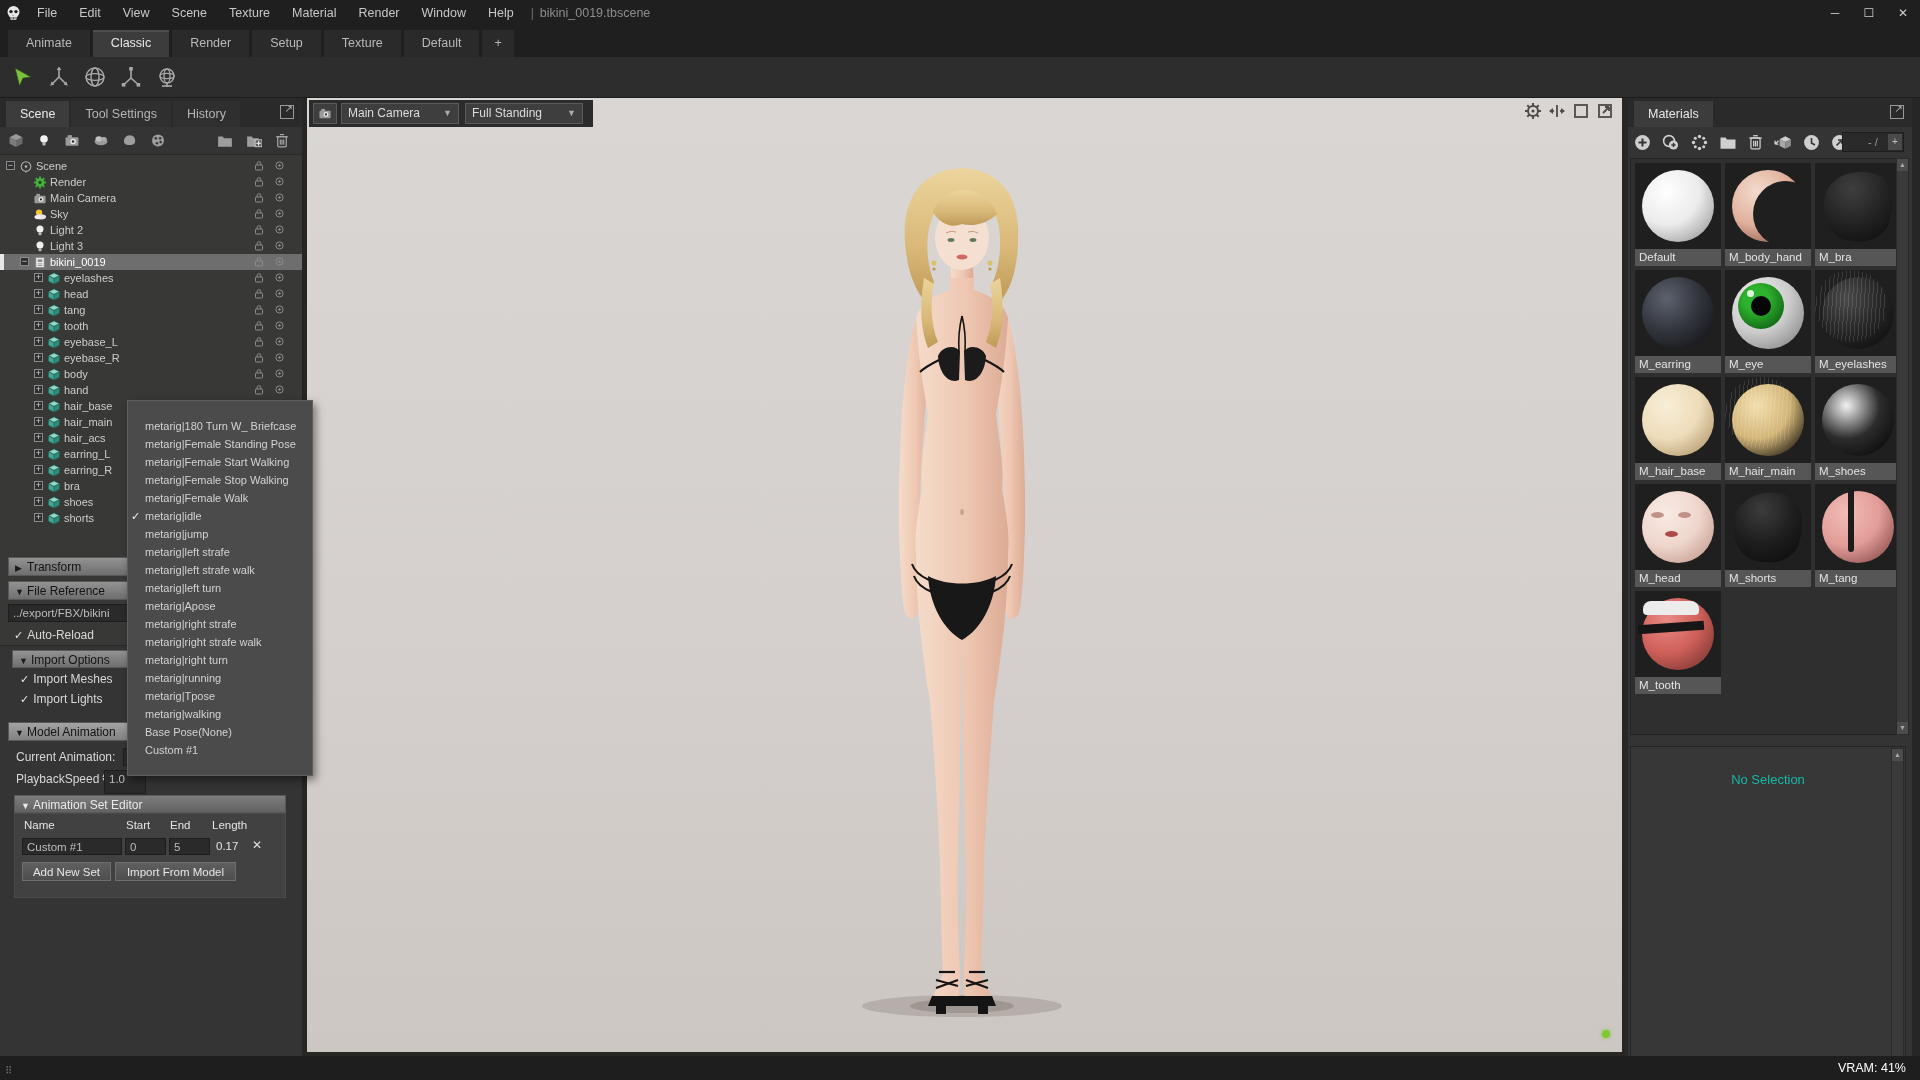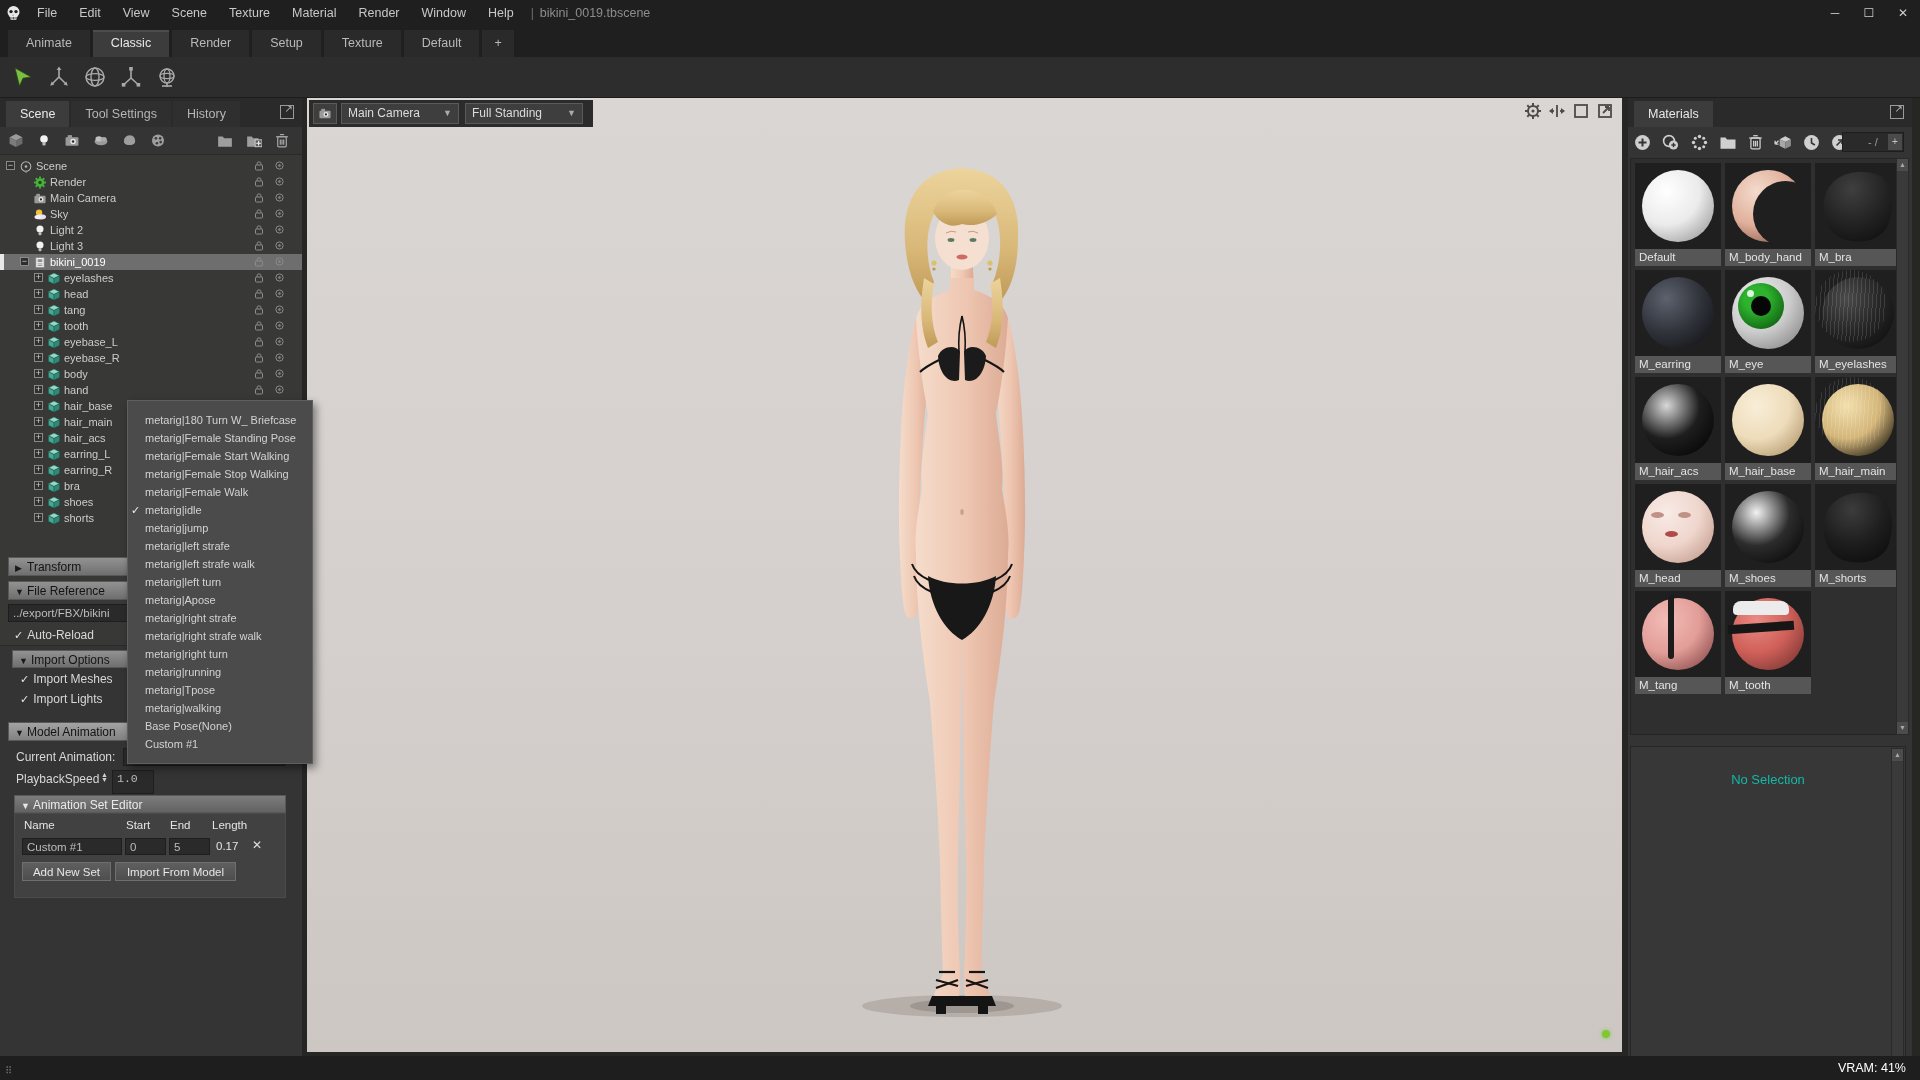--- a/index.html
+++ b/index.html
@@ -62,21 +62,21 @@
   .slabel { position:absolute; color:#d8d8d8; font-size:12px; }
   .btn { position:absolute; background:linear-gradient(#5f5f5f,#4e4e4e); border:1px solid #6e6e6e;
     color:#e6e6e6; font-size:11.5px; text-align:center; }
   .animbox { position:absolute; background:#414141; border:1px solid #4a4a4a; }
   .th { position:absolute; color:#e4e4e4; font-size:11.5px; }
   .xdel { position:absolute; color:#e0e0e0; font-size:12px; }
   .spin { position:absolute; display:flex; flex-direction:column; }
   .spin span { font-size:7px; line-height:5px; color:#cfcfcf; }
   
   .dropdown { position:absolute; left:127px; top:400px; width:186px; background:#4b4b4b;
-    border:1px solid #5f5f5f; box-shadow:3px 4px 8px rgba(0,0,0,.45); z-index:50; padding:10px 0; }
+    border:1px solid #5f5f5f; box-shadow:3px 4px 8px rgba(0,0,0,.45); z-index:50; padding:16px 0; }
   .dd-item { height:18px; line-height:18px; color:#d2d2d2; font-size:11px; padding-left:17px; position:relative; white-space:nowrap; }
   .dd-item .check { position:absolute; left:3px; top:0; color:#f0f0f0; font-size:11px; }
   
   .viewport { position:absolute; left:307px; top:98px; width:1315px; height:954px;
     background:linear-gradient(#dad6d4 0%, #d5d0cd 55%, #cdc7c3 100%); }
   .vp-controls { position:absolute; left:2px; top:2px; height:27px; background:#2b2b2b;
     display:flex; align-items:center; padding:0 4px; }
   .vp-cambtn { width:24px; height:21px; background:#3e3e3e; border:1px solid #5a5a5a;
     display:flex; align-items:center; justify-content:center; margin-right:4px; }
   .vp-select { width:118px; height:21px; background:#3e3e3e; border:1px solid #5a5a5a; color:#dcdcdc;
@@ -685,21 +685,21 @@
     <div class="hdr" style="left:8px; top:624px; width:286px; background:linear-gradient(#a3a3a3,#828282);">
       <span class="arr">▼</span><span>Model Animation</span>
     </div>
     <div class="slabel" style="left:16px; top:652px;">Current Animation:</div>
     <div class="field" style="left:123px; top:650px; width:162px; height:18px;">metarig|idle</div>
     <div class="slabel" style="left:16px; top:674px;">PlaybackSpeed</div>
     <div class="spin" style="left:101px; top:674px;">
         <span>▲</span>
         <span>▼</span>
       </div>
-    <div class="field" style="left:112px; top:672px; width:42px; height:24px;font-family:Liberation Mono, monospace;">1.0</div>
+    <div class="field" style="left:104px; top:672px; width:42px; height:24px;">1.0</div>
     <div class="hdr" style="left:14px; top:697px; width:272px; height:18px; line-height:18px; background:linear-gradient(#7c7c7c,#626262); color:#eaeaea;">
       <span class="arr" style="color:#e8e8e8">▼</span><span>Animation Set Editor</span>
     </div>
     <div class="animbox" style="left:14px; top:715px; width:272px; height:85px;"></div>
     <div class="th" style="left:24px; top:721px;">Name</div>
     <div class="th" style="left:126px; top:721px;">Start</div>
     <div class="th" style="left:170px; top:721px;">End</div>
     <div class="th" style="left:212px; top:721px;">Length</div>
     <div class="field" style="left:22px; top:740px; width:100px; height:17px;">Custom #1</div>
     <div class="field" style="left:125px; top:740px; width:41px; height:17px;">0</div>
@@ -948,54 +948,48 @@
         </div>
         <div class="mat-cell">
           <div class="mat-img">
             <div class="mat-sphere" style="background: radial-gradient(circle at 34% 30%, rgb(74, 74, 74) 0%, rgb(38, 38, 38) 48%, rgb(15, 15, 15) 88%);"></div>
             <div class="strands"></div>
           </div>
           <div class="mat-label">M_eyelashes</div>
         </div>
         <div class="mat-cell">
           <div class="mat-img">
-            <div class="mat-sphere" style="background: radial-gradient(circle at 34% 30%, rgb(216, 216, 216) 0%, rgb(30, 30, 30) 48%, rgb(6, 6, 6) 88%);"></div>
-          </div>
-          <div class="mat-label">M_hair_acs</div>
-        </div>
-        <div class="mat-cell">
-          <div class="mat-img">
             <div class="mat-sphere" style="background: radial-gradient(circle at 34% 30%, rgb(248, 238, 216) 0%, rgb(238, 220, 186) 48%, rgb(180, 154, 112) 88%);"></div>
           </div>
           <div class="mat-label">M_hair_base</div>
         </div>
         <div class="mat-cell">
           <div class="mat-img">
             <div class="mat-sphere" style="background: radial-gradient(circle at 34% 30%, rgb(242, 223, 174) 0%, rgb(211, 181, 120) 48%, rgb(36, 31, 22) 88%);"></div>
             <div class="strands"></div>
           </div>
           <div class="mat-label">M_hair_main</div>
+        </div>
+        <div class="mat-cell">
+          <div class="mat-img">
+            <div class="mat-sphere" style="background: radial-gradient(circle at 34% 30%, rgb(242, 242, 242) 0%, rgb(44, 44, 44) 48%, rgb(10, 10, 10) 88%);"></div>
+          </div>
+          <div class="mat-label">M_shoes</div>
         </div>
         <div class="mat-cell">
           <div class="mat-img">
             <div class="mat-sphere" style="background: radial-gradient(circle at 34% 30%, rgb(248, 235, 229) 0%, rgb(239, 214, 205) 48%, rgb(197, 158, 144) 88%);"></div>
             <div class="face-eye" style="left: 16px; top: 28px;"></div>
             <div class="face-eye" style="left: 43px; top: 28px;"></div>
             <div class="face-lips"></div>
           </div>
           <div class="mat-label">M_head</div>
         </div>
         <div class="mat-cell">
           <div class="mat-img">
-            <div class="mat-sphere" style="background: radial-gradient(circle at 34% 30%, rgb(242, 242, 242) 0%, rgb(44, 44, 44) 48%, rgb(10, 10, 10) 88%);"></div>
-          </div>
-          <div class="mat-label">M_shoes</div>
-        </div>
-        <div class="mat-cell">
-          <div class="mat-img">
             <div class="mat-sphere" style="background: radial-gradient(circle at 34% 30%, rgb(60, 60, 60) 0%, rgb(30, 30, 30) 48%, rgb(13, 13, 13) 88%); transform: rotate(18deg) scale(0.96, 1); border-radius: 62% 38% 55% 45% / 48% 60% 40% 52%;"></div>
           </div>
           <div class="mat-label">M_shorts</div>
         </div>
         <div class="mat-cell">
           <div class="mat-img">
             <div class="mat-sphere" style="background: radial-gradient(circle at 34% 30%, rgb(242, 188, 182) 0%, rgb(226, 157, 152) 48%, rgb(142, 80, 78) 88%);"></div>
             <div class="slit-v"></div>
           </div>
           <div class="mat-label">M_tang</div>

